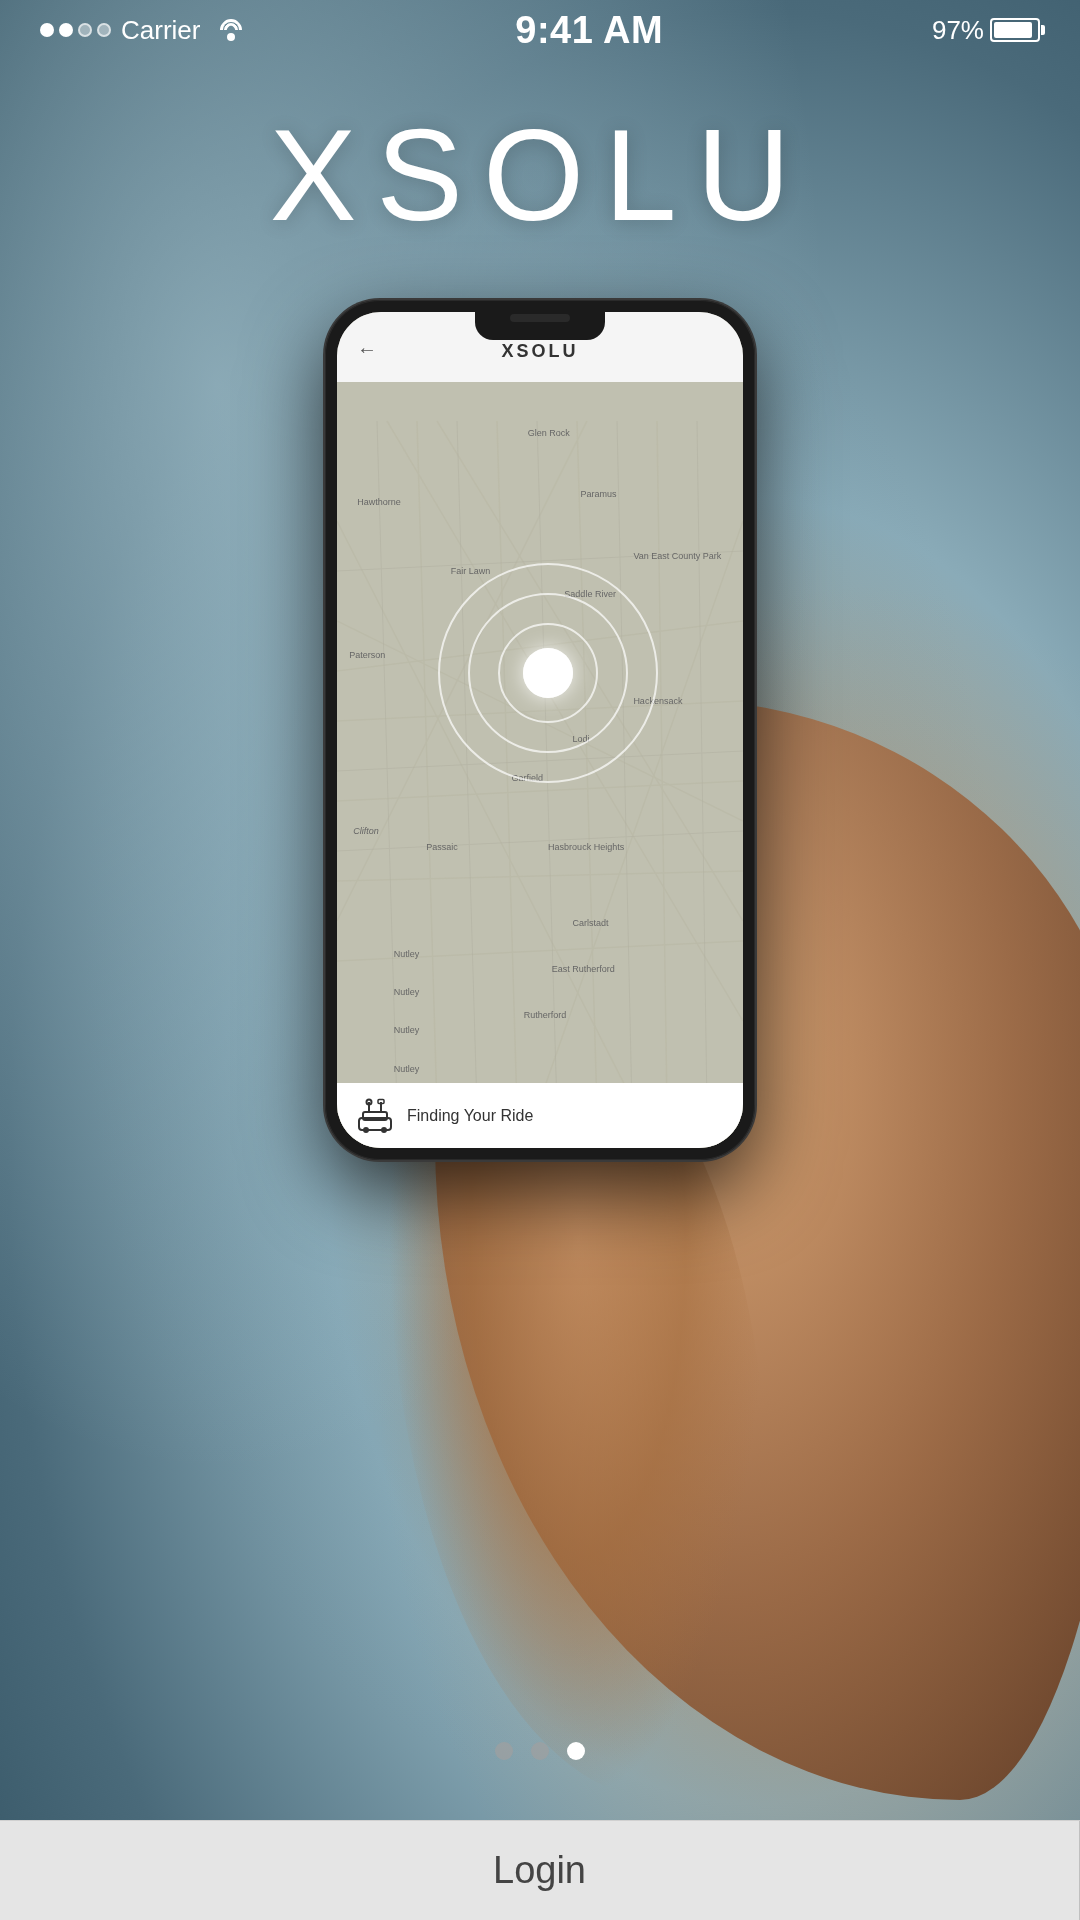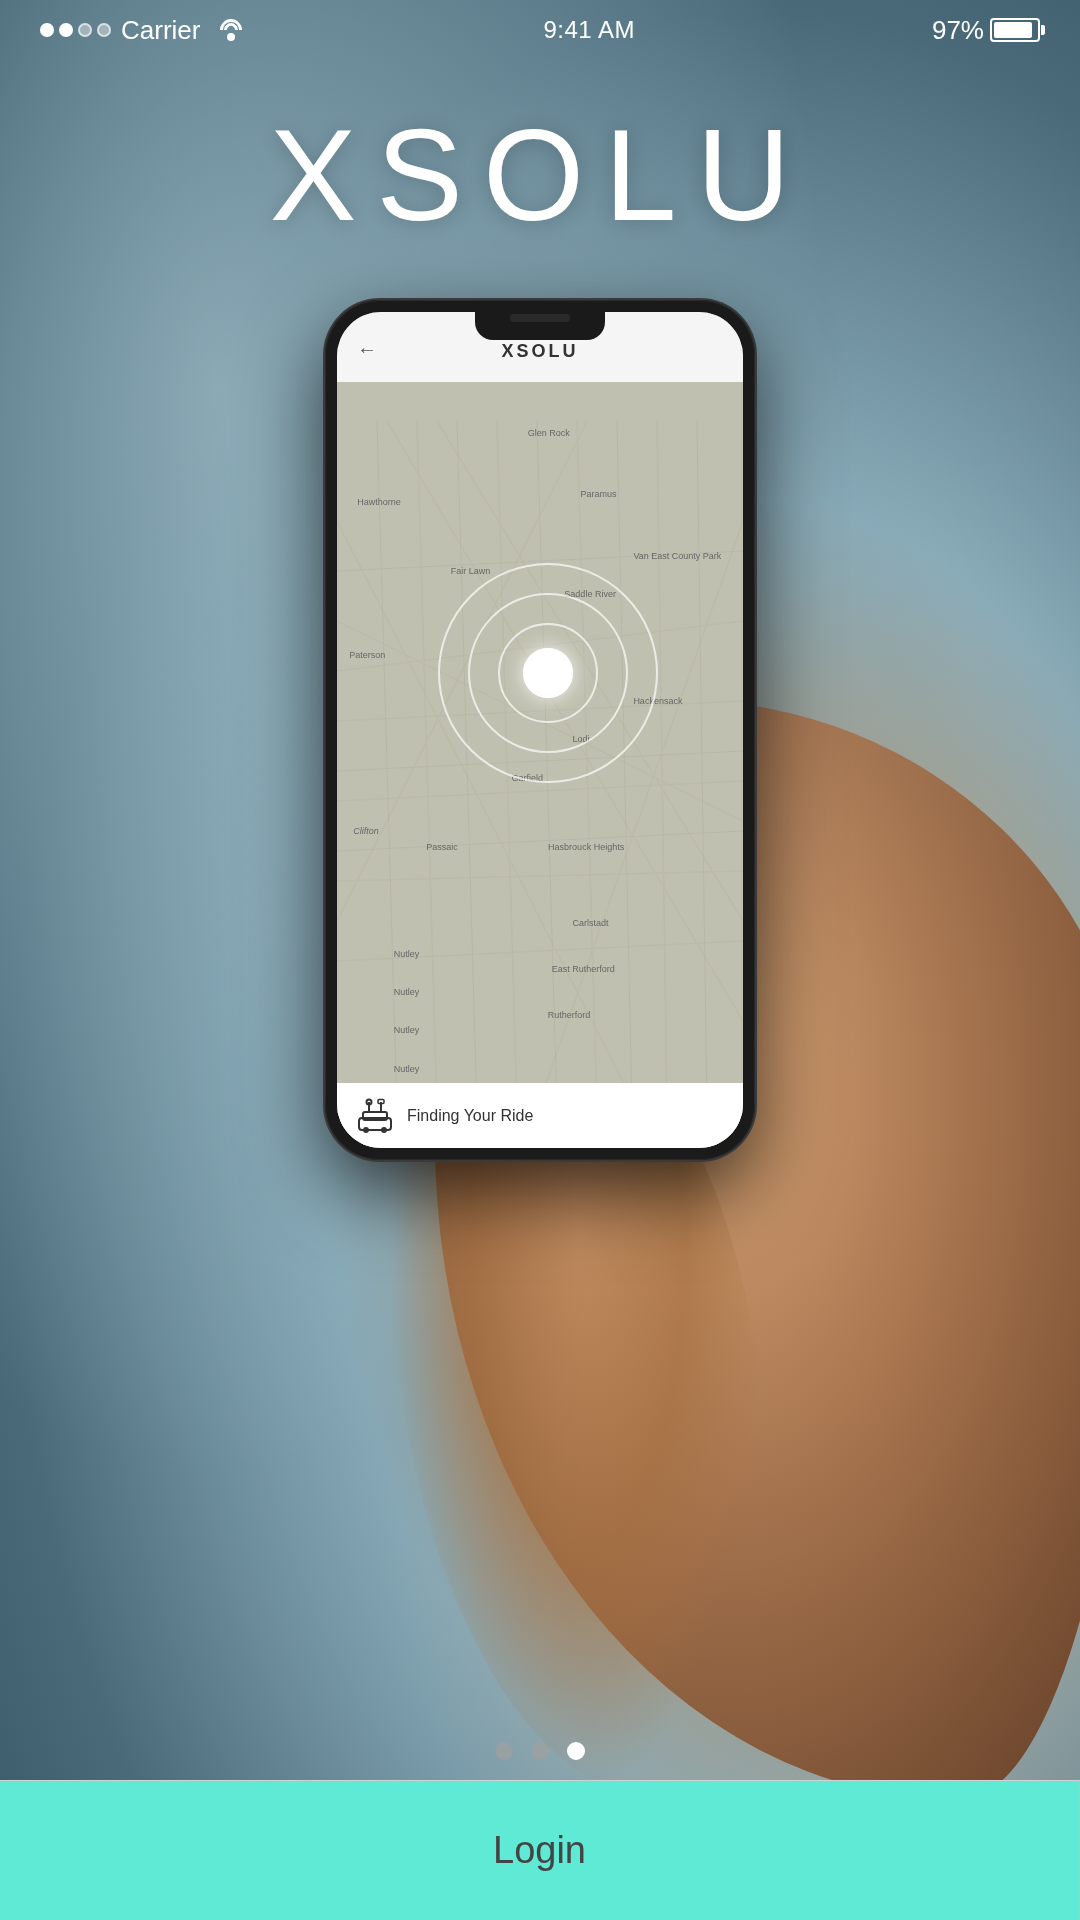--- a/index.html
+++ b/index.html
@@ -95,22 +95,22 @@
       border-radius: 50%;
       border-bottom: 3px solid transparent;
       border-left: 3px solid transparent;
       transform: rotate(-45deg);
     }
 
     .wifi-arc.arc1 { width: 14px; height: 14px; bottom: 4px; left: 8px; }
     .wifi-arc.arc2 { width: 22px; height: 22px; bottom: 0px; left: 4px; }
 
     .status-center {
-      font-size: 24px;
-      font-weight: 400;
+      font-size: 38px;
+      font-weight: 700;
       letter-spacing: 0.5px;
     }
 
     .status-right {
       display: flex;
       align-items: center;
       gap: 10px;
     }
 
     .battery-container {
@@ -370,22 +370,22 @@
 
     .page-dot.inactive { background: rgba(160,160,160,0.7); }
     .page-dot.active { background: white; }
 
     
     .bottom-buttons {
       position: absolute;
       bottom: 0;
       left: 0;
       right: 0;
-      height: 140px;
-      background: #5eead4;
+      height: 100px;
+      background: #e5e5e5;
       display: flex;
       z-index: 10;
       border-top: 1px solid #d0d0d0;
       margin-top: 32px;
     }
 
     .bottom-btn {
       flex: 1;
       display: flex;
       align-items: center;
@@ -513,21 +513,21 @@
               <span class="map-label" style="left:3%; top:35%;">Paterson</span>
               <span class="map-label" style="left:56%; top:27%;">Saddle River</span>
               <span class="map-label" style="left:58%; top:46%;">Lodi</span>
               <span class="map-label" style="left:73%; top:41%;">Hackensack</span>
               <span class="map-label" style="left:43%; top:51%;">Garfield</span>
               <span class="map-label" style="left:4%; top:58%;font-style:italic;">Clifton</span>
               <span class="map-label" style="left:22%; top:60%;">Passaic</span>
               <span class="map-label" style="left:52%; top:60%;">Hasbrouck Heights</span>
               <span class="map-label" style="left:58%; top:70%;">Carlstadt</span>
               <span class="map-label" style="left:46%; top:76%;padding-left:28px;">East Rutherford</span>
-              <span class="map-label" style="left:46%; top:82%;margin-left:24px;">Rutherford</span>
+              <span class="map-label" style="left:46%; top:82%;">Rutherford</span>
               <span class="map-label" style="left:14%; top:74%;">Nutley</span>
               <span class="map-label" style="left:14%; top:79%;">Nutley</span>
               <span class="map-label" style="left:14%; top:84%;">Nutley</span>
               <span class="map-label" style="left:14%; top:89%;">Nutley</span>
               <span class="map-label" style="left:73%; top:22%;">Van East County Park</span>
             </div>
           </div>
 
           <div class="radar-center">
             <div class="radar-dot"></div>

